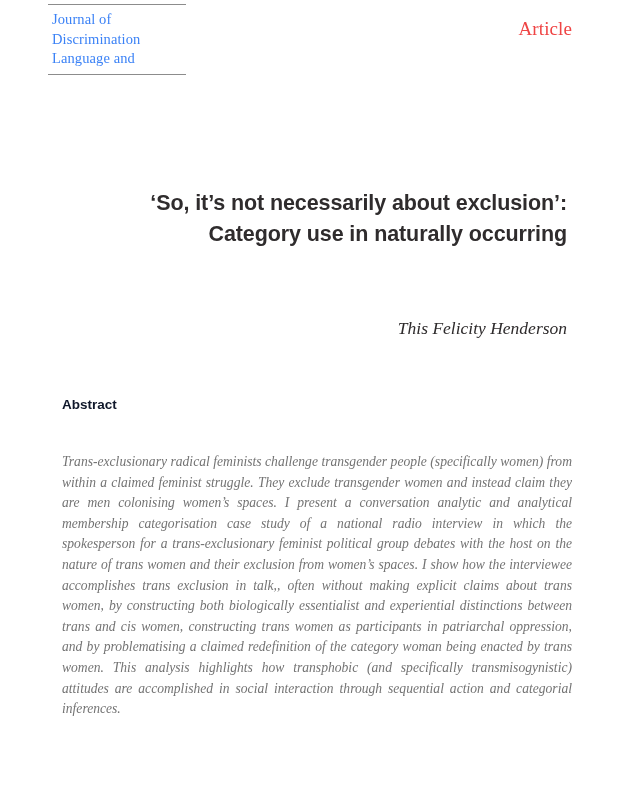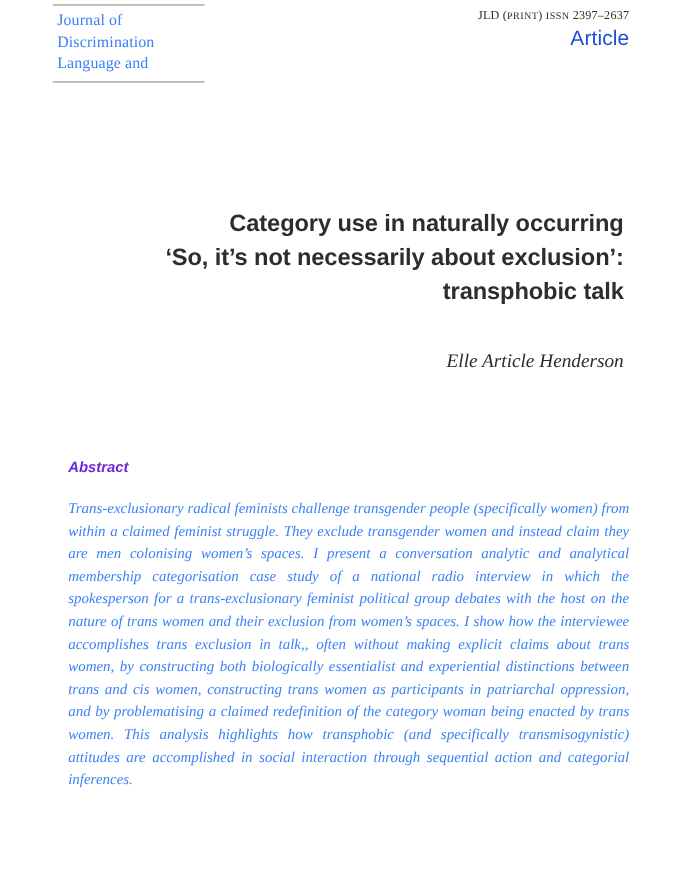--- a/index.html
+++ b/index.html
@@ -72,24 +72,25 @@
     line-height: 17.5px;
     color: #2c2a2b;
     letter-spacing: 0.2px;
     white-space: nowrap;
   }
   .sc {
     font-size: 9.2px;
     letter-spacing: 0.4px;
   }
   .article-label {
-    font-family: Liberation Sans, sans-serif;
+    font-family: Liberation Serif, serif;
     font-size: 19px;
     line-height: 24px;
-    color: #1d4ed8;
+    color: #ef4444;
+    margin-top: 11px;
     letter-spacing: 0.1px;
   }
 
   
   .title-block {
     position: absolute;
     left: 62px;
     top: 188px;
     width: 505px;
     text-align: right;
@@ -117,41 +118,40 @@
     font-style: italic;
     font-size: 17.5px;
     line-height: 24px;
     color: #2e2b2c;
   }
 
   
   .abstract-heading {
     position: absolute;
     left: 62px;
-    top: 416px;
+    top: 396px;
     font-family: "Liberation Sans", sans-serif;
     font-weight: bold;
     font-size: 13.5px;
     line-height: 18px;
-    color: #6d28d9;
-    font-style: italic;
+    color: #0f172a;
   }
 
   .abstract-body {
     position: absolute;
     left: 62px;
     top: 452px;
     width: 510px;
     font-family: "Liberation Serif", serif;
     font-style: italic;
     font-size: 13.6px;
     line-height: 20.6px;
     text-align: justify;
     text-justify: inter-word;
-    color: #3b82f6;
+    color: #737373;
     hyphens: none;
   }
 
   
   .keywords {
     position: absolute;
     left: 62px;
     top: 740px;
     width: 500px;
     font-family: "Liberation Serif", serif;
@@ -181,32 +181,30 @@
       <div class="masthead-rule top"></div>
       <div class="masthead-text">
         <span>Journal of</span>
         <span>Discrimination</span>
         <span>Language and</span>
       </div>
       <div class="masthead-rule bottom"></div>
     </div>
 
     <div class="header-right">
-      <div class="issn-line"><span>JLD (</span><span class="sc">PRINT</span><span>) </span><span class="sc">ISSN</span><span> 2397–2637</span></div>
       <div class="article-label">Article</div>
     </div>
 
   </div>
 
   <h1 class="paper-title title-block">
+    <span class="tline">‘So, it’s not necessarily about exclusion’:</span>
     <span class="tline">Category use in naturally occurring</span>
-    <span class="tline">‘So, it’s not necessarily about exclusion’:</span>
-    <span class="tline">transphobic talk</span>
   </h1>
 
-  <div class="author">Elle Article Henderson</div>
+  <div class="author">This Felicity Henderson</div>
 
   <div class="abstract-heading">Abstract</div>
 
   <div class="abstract-body">Trans-exclusionary radical feminists challenge transgender people (specifically women) from within a claimed feminist struggle. They exclude transgender women and instead claim they are men colonising women’s spaces. I present a conversation analytic and analytical membership categorisation case study of a national radio interview in which the spokesperson for a trans-exclusionary feminist political group debates with the host on the nature of trans women and their exclusion from women’s spaces. I show how the interviewee accomplishes trans exclusion in talk,, often without making explicit claims about trans women, by constructing both biologically essentialist and experiential distinctions between trans and cis women, constructing trans women as participants in patriarchal oppression, and by problematising a claimed redefinition of the category woman being enacted by trans women. This analysis highlights how transphobic (and specifically transmisogynistic) attitudes are accomplished in social interaction through sequential action and categorial inferences.</div>
 
 
 </div>
 
 </body></html>

